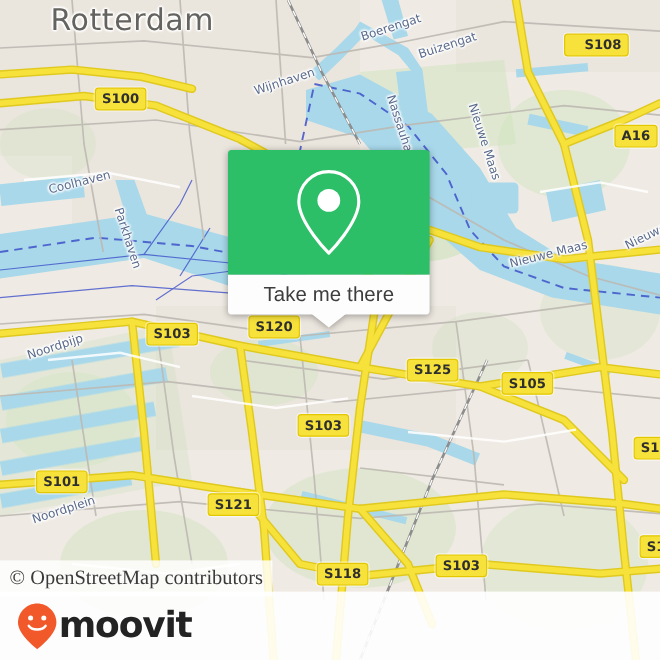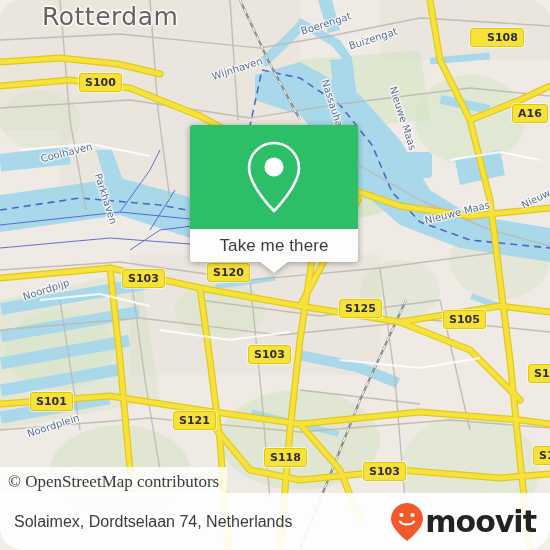--- a/index.html
+++ b/index.html
@@ -1,21 +1,21 @@
 <!DOCTYPE html>
 <html><head>
 <meta charset="utf-8">
 <style>
   html,body{margin:0;padding:0;}
   body{
     width:550px;height:550px;overflow:hidden;
     font-family:"Liberation Sans","DejaVu Sans",sans-serif;
     background:#f2efe9;
   }
-  #app{position:relative;width:550px;height:550px;overflow:hidden;background:#5eead4;border-radius:22px;}
+  #app{position:relative;width:550px;height:550px;overflow:hidden;background:#5eead4;}
 
   
   #map{position:absolute;left:0;top:0;width:550px;height:550px;overflow:hidden;background:#efebe4;}
   #map svg{position:absolute;left:0;top:0;display:block;}
 
   .mlabel{
     position:absolute;
     font-family:"DejaVu Sans","Liberation Sans",sans-serif;
     color:#4a4a48;white-space:nowrap;pointer-events:none;
     text-shadow:0 0 2px #fff,0 0 2px #fff,0 0 3px #fff,1px 0 2px #fff,-1px 0 2px #fff,0 1px 2px #fff,0 -1px 2px #fff;
@@ -249,47 +249,46 @@
     <div class="mlabel water" style="left:103px;top:172px;transform:rotate(72deg);transform-origin:left top;">Parkhaven</div>
     <div class="mlabel water" style="left:22px;top:284px;transform:rotate(-18deg);">Noordpijp</div>
     <div class="mlabel water" style="left:26px;top:420px;transform:rotate(-18deg);">Noordplein</div>
 
     <div class="shield" style="left:470px;top:28px;padding-left:16px;">S108</div>
     <div class="shield" style="left:512px;top:104px;">A16</div>
     <div class="shield" style="left:79px;top:73px;text-align:right;">S100</div>
     <div class="shield" style="left:122px;top:269px;">S103</div>
     <div class="shield" style="left:207px;top:263px;">S120</div>
     <div class="shield" style="left:339px;top:299px;">S125</div>
-    <div class="shield" style="left:443px;top:310px;">S105</div>
+    <div class="shield" style="left:418px;top:310px;">S105</div>
     <div class="shield" style="left:248px;top:345px;">S103</div>
     <div class="shield" style="left:30px;top:392px;">S101</div>
     <div class="shield" style="left:173px;top:411px;">S121</div>
     <div class="shield" style="left:528px;top:364px;">S124</div>
-    <div class="shield" style="left:264px;top:448px;">S118</div>
+    <div class="shield" style="left:264px;top:469px;">S118</div>
     <div class="shield" style="left:363px;top:462px;">S103</div>
     <div class="shield" style="left:533px;top:446px;">S101</div>
 
     <div id="attrib">© OpenStreetMap contributors</div>
   </div>
 
   <div id="callout">
     <div class="green">
       <svg width="62" height="76" viewBox="0 0 62 76">
         <path d="M31 4 C17.2 4 6 15.2 6 29 C6 47 31 72 31 72 C31 72 56 47 56 29 C56 15.2 44.8 4 31 4 Z" fill="none" stroke="#ffffff" stroke-width="2.6" stroke-linejoin="round"></path>
         <circle cx="31" cy="28" r="9.5" fill="#ffffff"></circle>
       </svg>
     </div>
     <div class="white">
       <span class="cta">Take me there</span>
     </div>
     <div class="tail"></div>
   </div>
 
   <div id="footer">
-    <div class="addr">Solaimex, Dordtselaan 74, Netherlands</div>
     <div id="brand">
       <svg width="34" height="40" viewBox="0 0 34 40">
         <path d="M17 1 C8.2 1 1 8.2 1 17 C1 27 17 39 17 39 C17 39 33 27 33 17 C33 8.2 25.8 1 17 1 Z" fill="#f1592a"></path>
         <circle cx="11.5" cy="13" r="2.1" fill="#ffffff"></circle>
         <circle cx="22.5" cy="13" r="2.1" fill="#ffffff"></circle>
         <path d="M10 19.5 C12.5 23.5 21.5 23.5 24 19.5" fill="none" stroke="#ffffff" stroke-width="2.1" stroke-linecap="round"></path>
       </svg>
       <span class="word">moovit</span>
     </div>
   </div>

